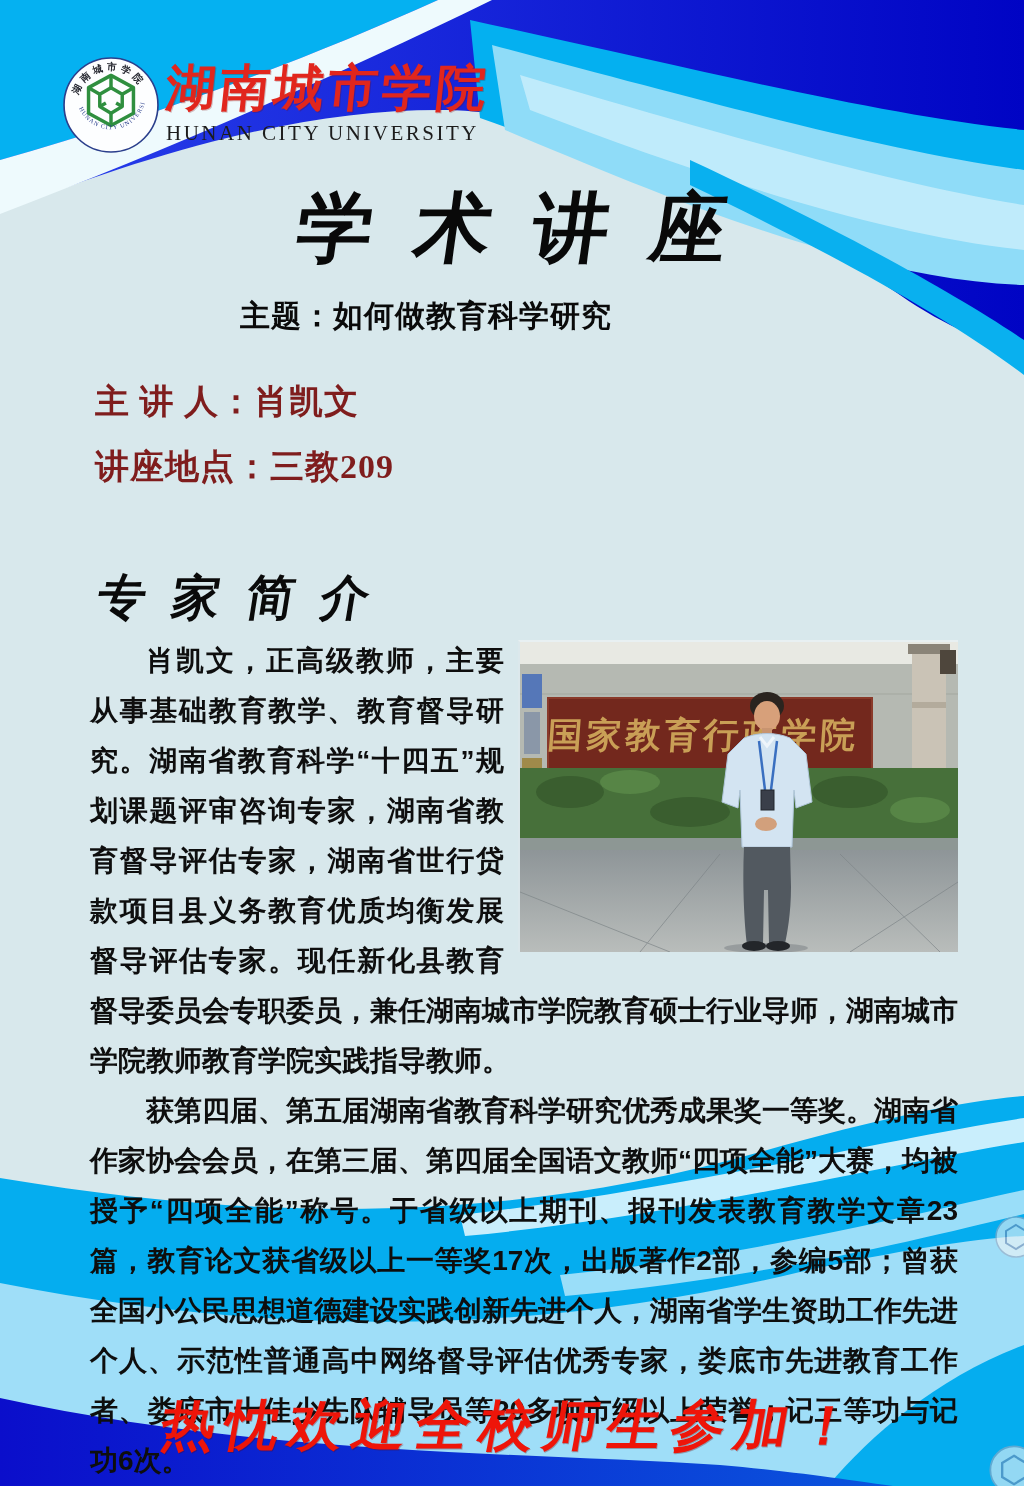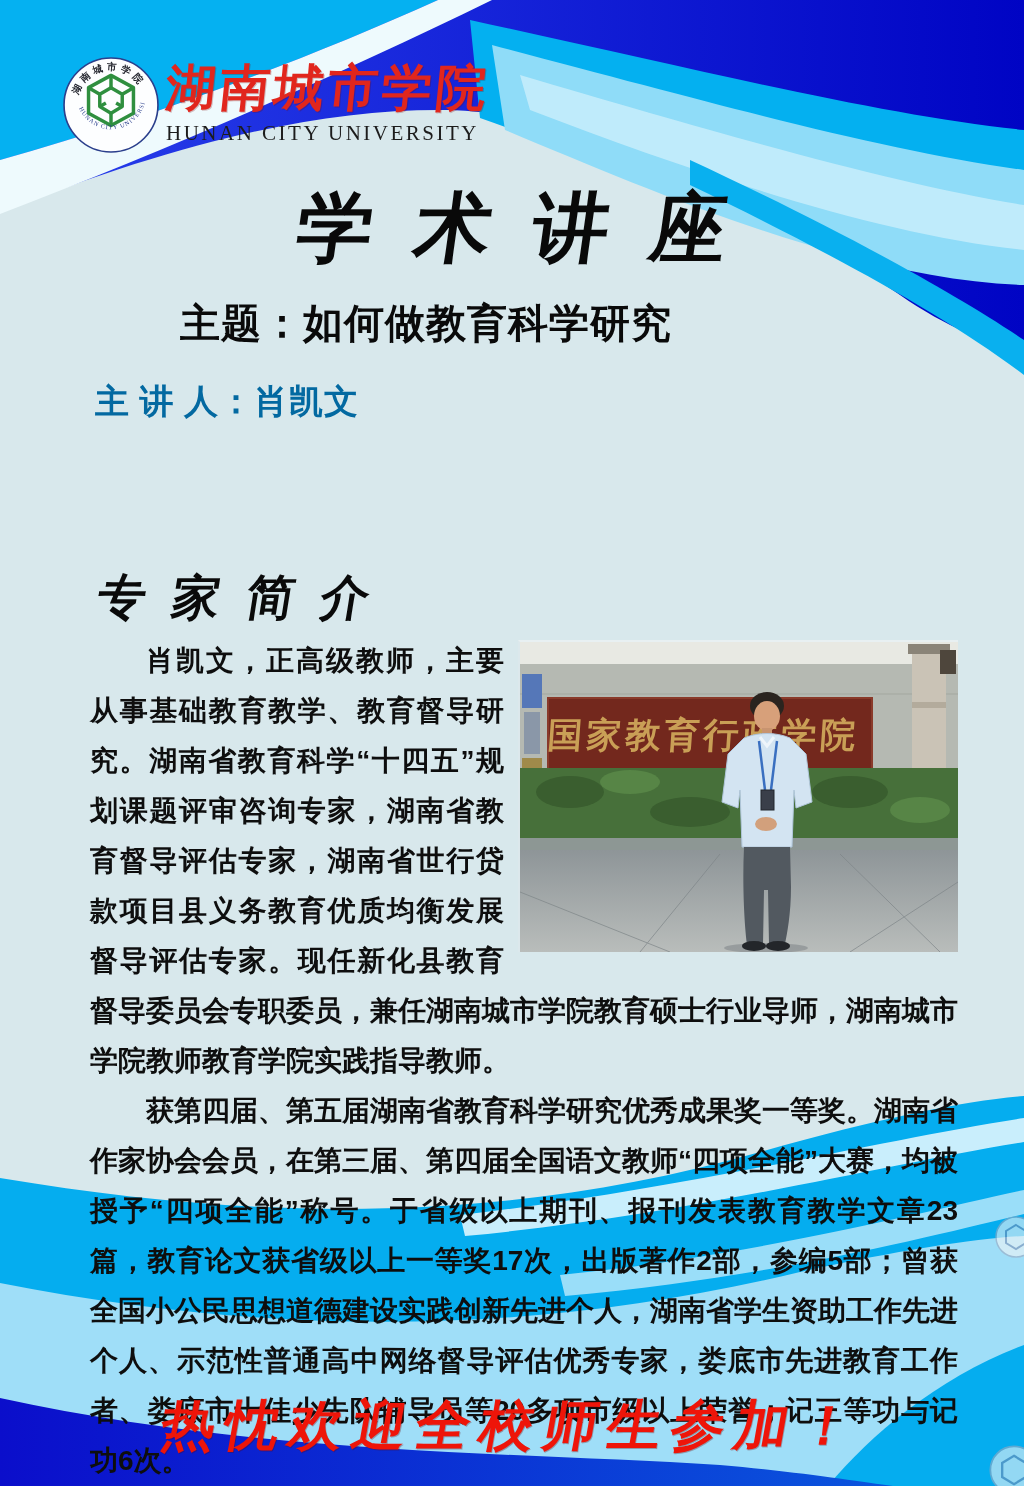--- a/index.html
+++ b/index.html
@@ -29,27 +29,27 @@
   #main-title{
     left:0;top:178px;width:1024px;text-align:center;z-index:3;
     font-family:"Liberation Serif","DejaVu Serif",serif;
     font-size:76px;font-weight:bold;color:#090909;
     letter-spacing:.55em;text-indent:.55em;
     transform:skewX(-8deg);
   }
   #topic{
     left:0;top:296px;width:852px;text-align:center;z-index:3;
     font-family:Liberation Sans, sans-serif;
-    font-size:40px;font-weight:bold;color:#0a0a0a;letter-spacing:1px;
+    font-size:30px;font-weight:bold;color:#0a0a0a;letter-spacing:1px;
   }
   
   #details{left:95px;top:380px;z-index:3;}
   .detail-line{
     font-family:"Liberation Serif","DejaVu Serif",serif;
-    font-size:34px;font-weight:bold;color:#0369a1;
+    font-size:34px;font-weight:bold;color:#7f1d1d;
     height:44px;line-height:44px;margin-bottom:21px;letter-spacing:1px;
   }
   #expert-title{
     left:98px;top:566px;z-index:3;
     font-family:"Liberation Serif","DejaVu Serif",serif;
     font-size:48px;font-weight:bold;color:#0a0a0a;
     letter-spacing:.55em;transform:skewX(-9deg);
   }
   
   #bio{
@@ -137,20 +137,23 @@
   <div class="univ-cn">湖南城市学院</div>
   <div class="univ-en">HUNAN CITY UNIVERSITY</div>
 </div>
 
 <div id="main-title" class="abs">学术讲座</div>
 <div id="topic" class="abs">主题：如何做教育科学研究</div>
 
 <div id="details" class="abs">
   <div class="detail-line">
     <span>主 讲 人：</span><span>肖凯文</span>
+  </div>
+  <div class="detail-line">
+    <span>讲座地点：</span><span>三教209</span>
   </div>
 </div>
 
 <div id="expert-title" class="abs">专家简介</div>
 
 <div id="bio" class="abs">
   <div id="photo-frame">
     <svg width="438" height="310" viewBox="0 0 438 310">
       <defs>
         <linearGradient id="pavGrad" x1="0" y1="0" x2="0" y2="1">

